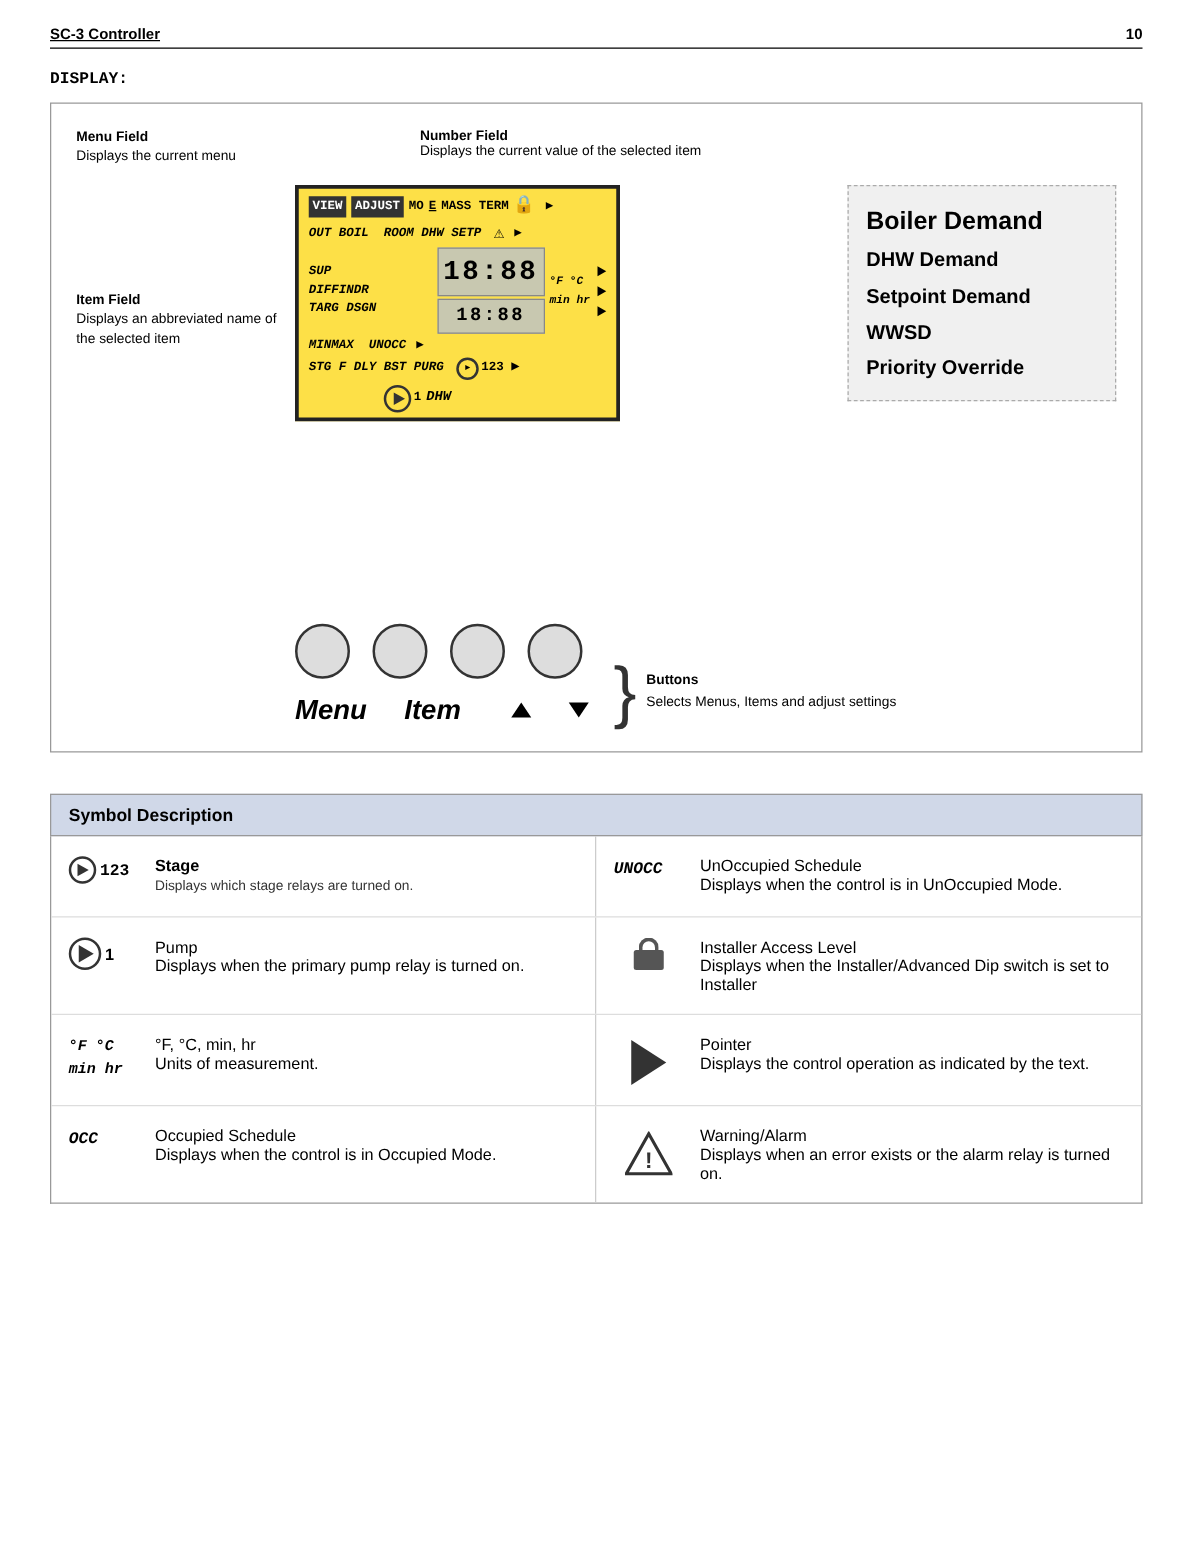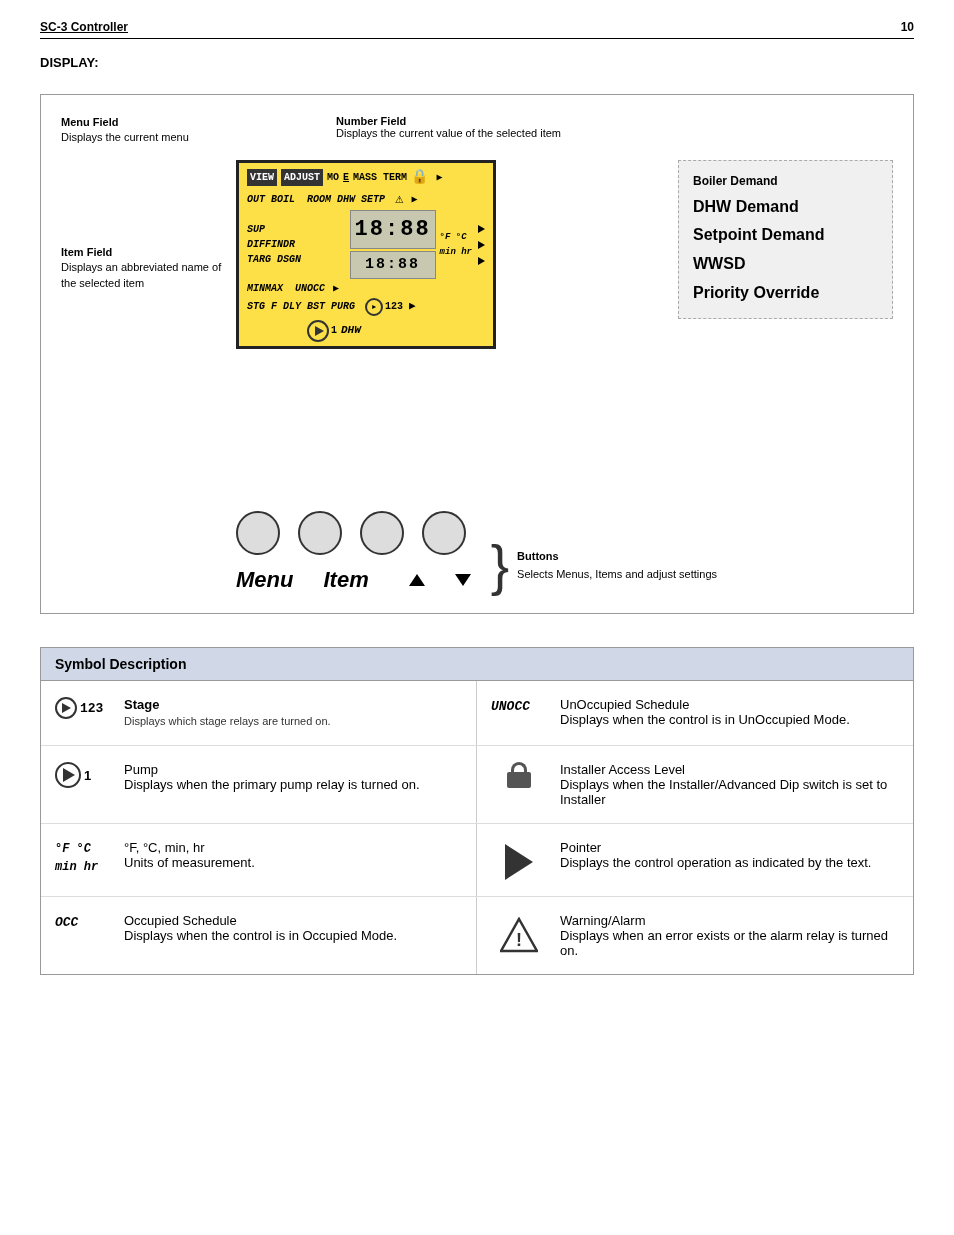--- a/index.html
+++ b/index.html
@@ -29,21 +29,22 @@
     }
     .header-page {
       font-size: 12px;
       font-weight: bold;
     }
 
     
     .display-label {
       font-size: 13px;
       font-weight: bold;
-      margin-bottom: 24px;
+      margin-bottom: 12px;
+      font-family: Liberation Mono, monospace;
     }
 
     
     .display-box {
       border: 1px solid #999;
       padding: 20px;
       position: relative;
       margin-bottom: 30px;
       min-height: 440px;
     }
@@ -250,21 +251,21 @@
               </span>
               <span style="font-size:10px; font-weight:bold;">1</span>
             </span>
             <span style="font-size:11px; font-weight:bold; margin-left:4px;font-style:italic;">DHW</span>
           </div>
         </div>
       </div>
 
       
       <div style="position:absolute; right:0; top:45px; border:1px dashed #aaa; background:#f0f0f0; padding:10px 14px; width:215px;">
-        <div style="font-size:12px; font-weight:bold; line-height:1.8;">Boiler Demand</div>
+        <div style="font-size:20px; font-weight:bold; line-height:1.8;">Boiler Demand</div>
         <div style="font-size:16px; font-weight:bold; line-height:1.8;">DHW Demand</div>
         <div style="font-size:16px; font-weight:bold; line-height:1.8;">Setpoint Demand</div>
         <div style="font-size:16px; font-weight:bold; line-height:1.8;">WWSD</div>
         <div style="font-size:16px; font-weight:bold; line-height:1.8;">Priority Override</div>
       </div>
 
     </div>
   </div>
 
   <div style="display:flex; align-items:flex-end; margin-top:16px; margin-left:175px; gap:10px;">

